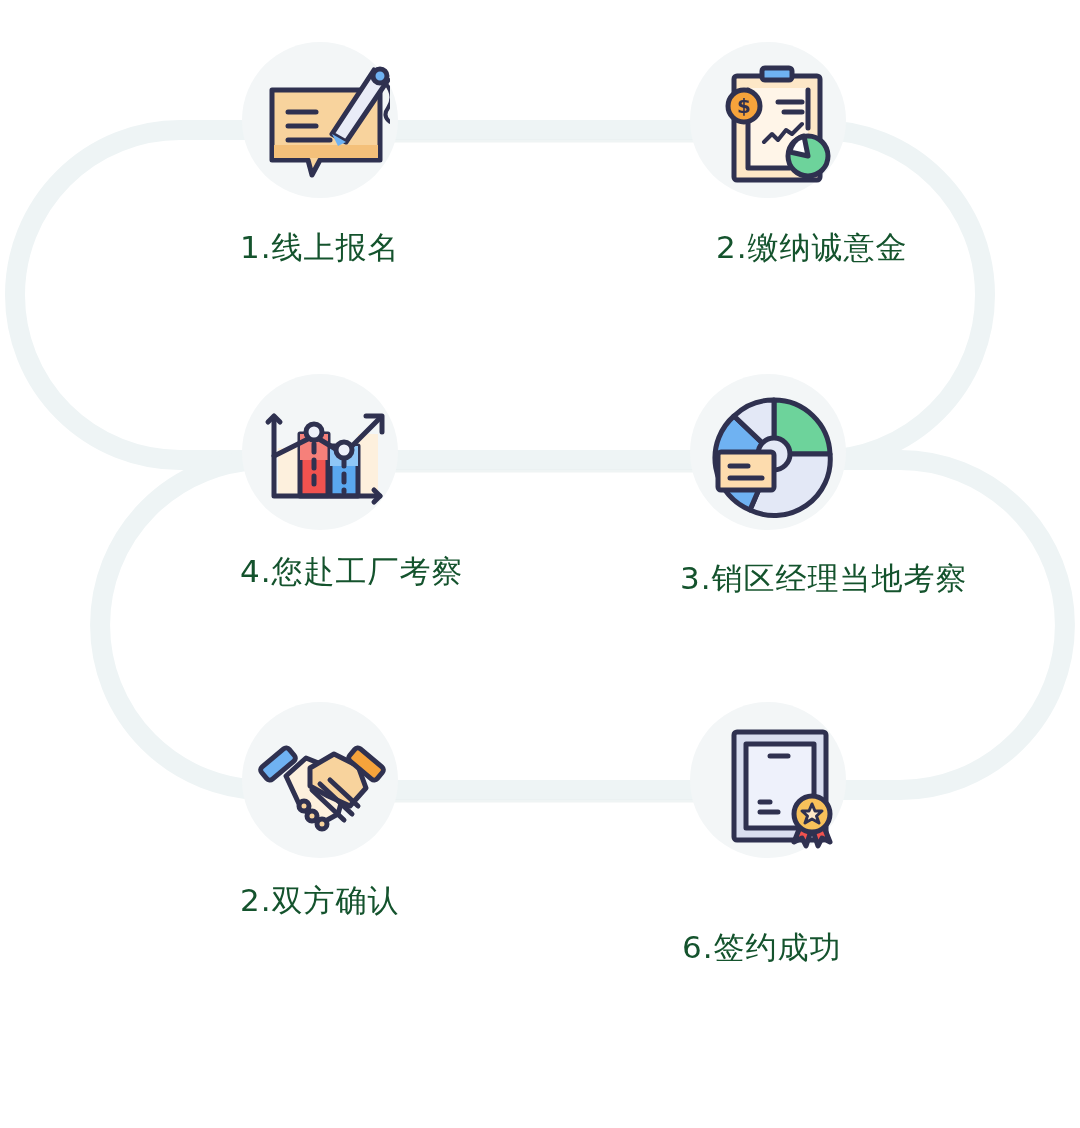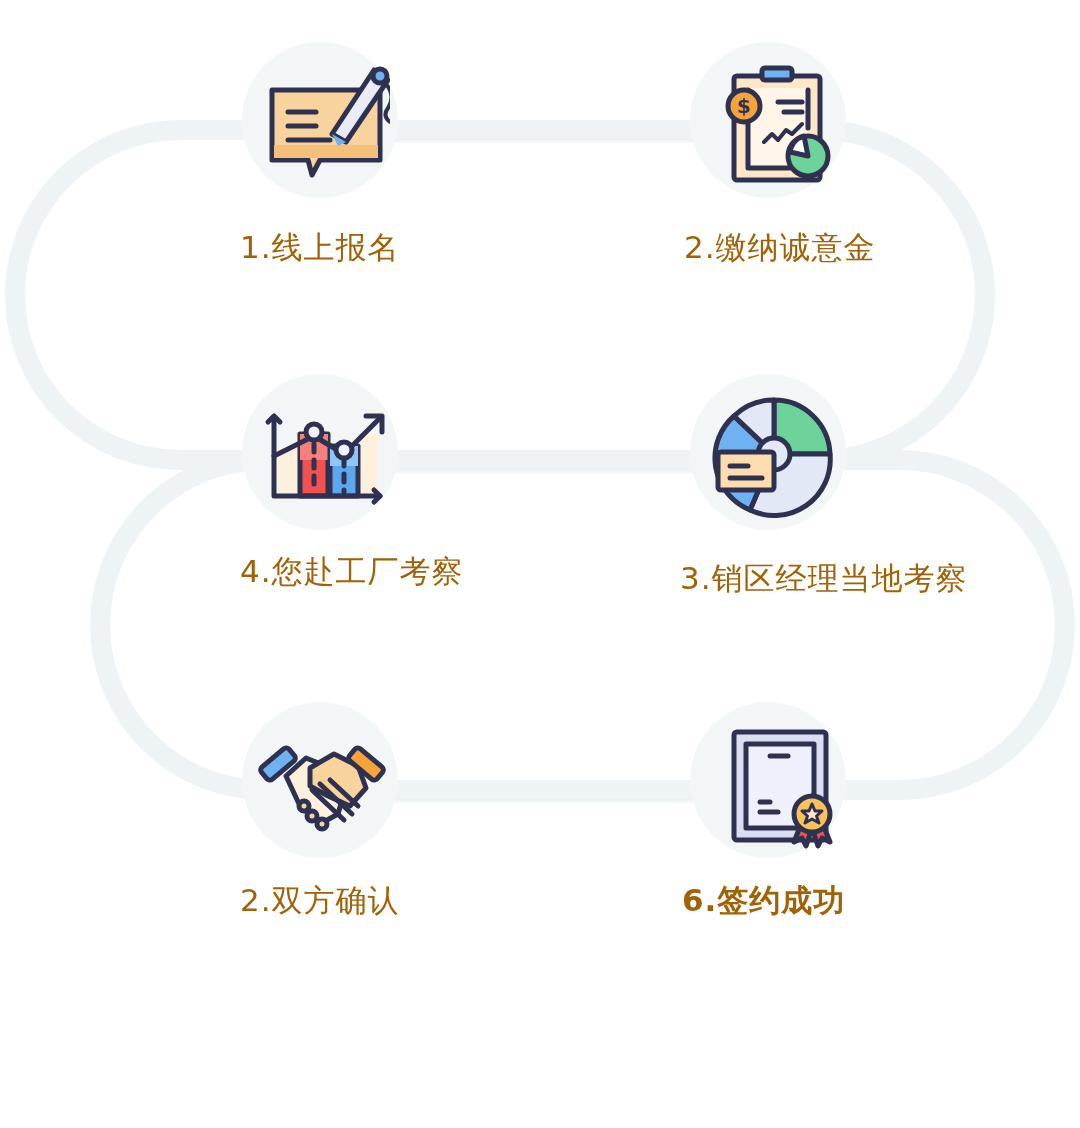--- a/index.html
+++ b/index.html
@@ -2,21 +2,21 @@
 <html><head>
   <meta charset="utf-8">
   <style>
     html, body { margin: 0; padding: 0; background: #ffffff; }
     body { width: 1080px; height: 1128px; position: relative; overflow: hidden;
            font-family: "DejaVu Sans", "Liberation Sans", sans-serif; }
     .track { position: absolute; left: 0; top: 0; width: 1080px; height: 1128px; }
     .node { position: absolute; width: 156px; height: 156px; border-radius: 50%;
             background: #f3f6f7; display: flex; align-items: center; justify-content: center; }
     .node svg { width: 140px; height: 140px; }
-    .label { position: absolute; font-size: 31px; color: #a16207; letter-spacing: 1px;
+    .label { position: absolute; font-size: 31px; color: #14532d; letter-spacing: 1px;
              white-space: nowrap; line-height: 1; }
   </style>
 </head>
 <body>
 
 <svg class="track" viewBox="0 0 1080 1128">
   <g fill="none" stroke="#eef4f5" stroke-width="20" stroke-linecap="round">
 
     <path d="M 320 130 L 180 130 A 165 165 0 0 0 180 460 L 320 460"></path>
 
@@ -63,21 +63,21 @@
       <line x1="80" y1="52" x2="104" y2="52"></line>
       <line x1="86" y1="62" x2="104" y2="62"></line>
       <path d="M 66 92 L 74 84 L 80 90 L 88 80 L 94 84 L 104 74" fill="none" stroke-width="4"></path>
       <circle cx="110" cy="106" r="20" fill="#6dd39b"></circle>
       <path d="M 110 106 L 92 102 A 20 20 0 0 1 106 86 Z" fill="#ffffff"></path>
       <circle cx="46" cy="56" r="16" fill="#f6a33b"></circle>
       <text x="46" y="63" font-size="20" font-weight="bold" text-anchor="middle" fill="#2f3150" stroke="none" font-family="DejaVu Sans, sans-serif">$</text>
     </g>
   </svg>
 </div>
-<div class="label" style="left:684px; top:232px;">2.缴纳诚意金</div>
+<div class="label" style="left:716px; top:232px;">2.缴纳诚意金</div>
 
 <div class="node" style="left:242px; top:374px;">
   <svg viewBox="0 0 140 140">
     <g stroke="#2f3150" stroke-width="5" stroke-linejoin="round" stroke-linecap="round">
       <rect x="28" y="66" width="22" height="48" fill="#fdf0dd" stroke="none"></rect>
       <rect x="108" y="52" width="20" height="62" fill="#fdf0dd" stroke="none"></rect>
       <rect x="50" y="52" width="28" height="62" fill="#f1524f"></rect>
       <rect x="50" y="52" width="28" height="26" fill="#f6807a" stroke="none"></rect>
       <rect x="80" y="64" width="28" height="50" fill="#5aa8f0"></rect>
       <rect x="80" y="64" width="28" height="20" fill="#8fc6f6" stroke="none"></rect>
@@ -137,13 +137,13 @@
       <line x1="72" y1="46" x2="90" y2="46"></line>
       <line x1="62" y1="92" x2="72" y2="92"></line>
       <line x1="62" y1="102" x2="80" y2="102"></line>
       <path d="M 104 112 L 96 132 L 104 128 L 108 136 L 114 118 Z" fill="#f1524f"></path>
       <path d="M 124 112 L 132 132 L 124 128 L 120 136 L 114 118 Z" fill="#f1524f"></path>
       <circle cx="114" cy="104" r="18" fill="#f8c15a"></circle>
       <path d="M 114 94 L 117 101 L 124 101 L 118.5 106 L 121 113 L 114 109 L 107 113 L 109.5 106 L 104 101 L 111 101 Z" fill="#fde7c7" stroke-width="3"></path>
     </g>
   </svg>
 </div>
-<div class="label" style="left:682px; top:885px;font-weight:bold;">6.签约成功</div>
+<div class="label" style="left:682px; top:932px;">6.签约成功</div>
 
 </body></html>

